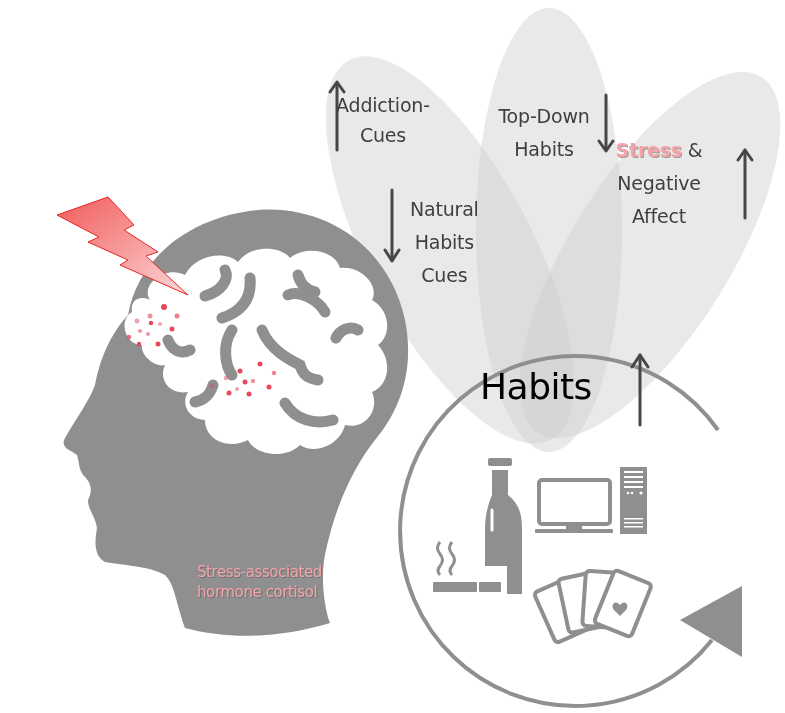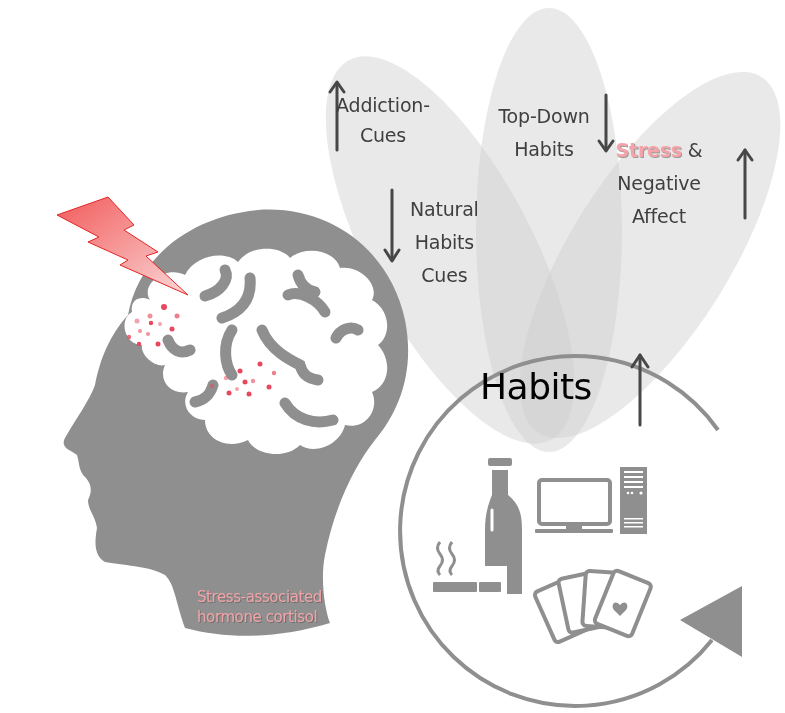--- a/index.html
+++ b/index.html
@@ -2,21 +2,21 @@
 <html><head>
 <meta charset="utf-8">
 <style>
   html, body { margin: 0; padding: 0; background: #ffffff; }
   body { width: 785px; height: 713px; position: relative; overflow: hidden; font-family: "DejaVu Sans", "Liberation Sans", sans-serif; }
   #stage { position: absolute; left: 0; top: 0; width: 785px; height: 713px; }
   .lbl { position: absolute; color: #3f3f3f; font-size: 19px; line-height: 33px; text-align: center; font-family: "DejaVu Sans", sans-serif; letter-spacing: -0.2px; }
   .lbl div { white-space: nowrap; }
   .stress-word { color: #f4a4a8; text-shadow: 1px 1px 0 #9a9a9a; font-weight: bold; }
   .habits { position: absolute; left: 480px; top: 366px; font-size: 36px; color: #000000; font-family: "DejaVu Sans", sans-serif; letter-spacing: -0.5px; }
-  .cortisol { position: absolute; left: 197px; top: 562px; font-size: 15px; line-height: 20px; color: #f4a4a8; text-shadow: 1px 1px 0 #6f6f6f; font-family: "DejaVu Sans", sans-serif; text-align: left; letter-spacing: -0.4px; margin-top: 25px; }
+  .cortisol { position: absolute; left: 197px; top: 562px; font-size: 15px; line-height: 20px; color: #f4a4a8; text-shadow: 1px 1px 0 #6f6f6f; font-family: "DejaVu Sans", sans-serif; text-align: left; letter-spacing: -0.4px; }
 </style>
 </head>
 <body>
 
 <svg id="stage" width="785" height="713" viewBox="0 0 785 713">
   <defs>
     <linearGradient id="boltGrad" x1="0" y1="0" x2="1" y2="1">
       <stop offset="0" stop-color="#f25c5c"></stop>
       <stop offset="1" stop-color="#fbd6d6"></stop>
     </linearGradient>

